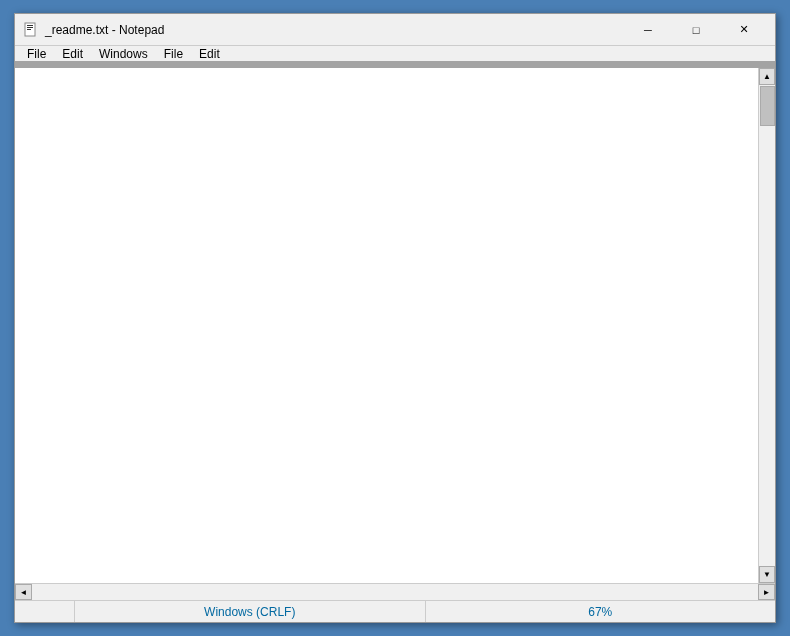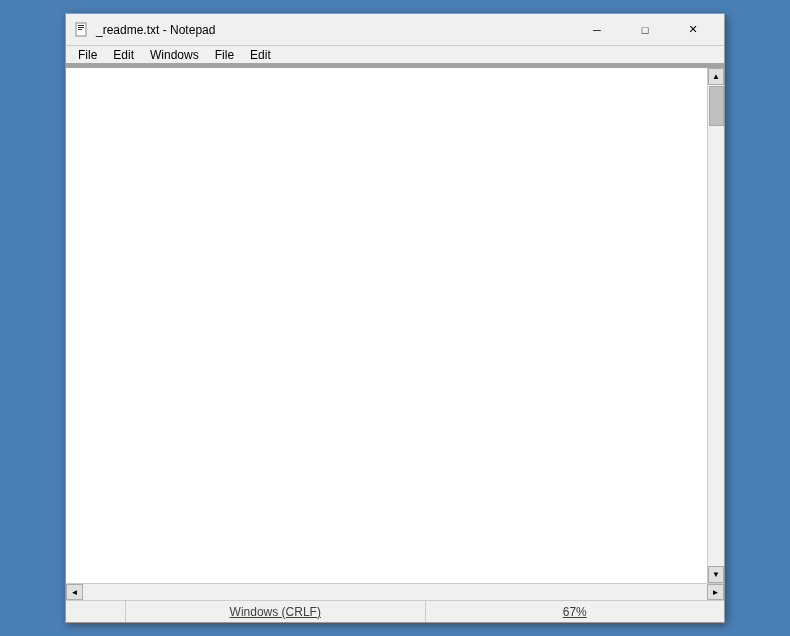--- a/index.html
+++ b/index.html
@@ -8,21 +8,21 @@
       width: 790px;
       height: 636px;
       background: #4a7fb5;
       display: flex;
       align-items: center;
       justify-content: center;
       font-family: 'Segoe UI', Arial, sans-serif;
     }
 
     .window {
-      width: 660px;
+      width: 762px;
       height: 610px;
       background: #f0f0f0;
       border: 1px solid #999;
       display: flex;
       flex-direction: column;
       box-shadow: 2px 2px 8px rgba(0,0,0,0.4);
     }
 
     .title-bar {
       background: #f0f0f0;
@@ -67,21 +67,21 @@
       font-size: 11px;
       color: #000;
     }
 
     .menu-bar {
       height: 22px;
       display: flex;
       align-items: center;
       padding: 0 4px;
       background: #f0f0f0;
-      border-bottom: 5px solid #a3a3a3;
+      border-bottom: 7px solid #a3a3a3;
     }
 
     .menu-item {
       padding: 2px 8px;
       font-size: 12px;
       cursor: pointer;
       color: #000;
     }
 
     .editor-container {
@@ -167,24 +167,23 @@
       align-items: center;
       padding: 0;
     }
 
     .status-section {
       flex: 1;
       display: flex;
       justify-content: center;
       align-items: center;
       font-size: 12px;
-      color: #404040;
+      color: #0369a1;
       border-right: 1px solid #ccc;
       height: 100%;
-      text-decoration: underline;
     }
 
     .status-section:last-child {
       border-right: none;
     }
 
     .status-left {
       flex: 0 0 60px;
     }
 

